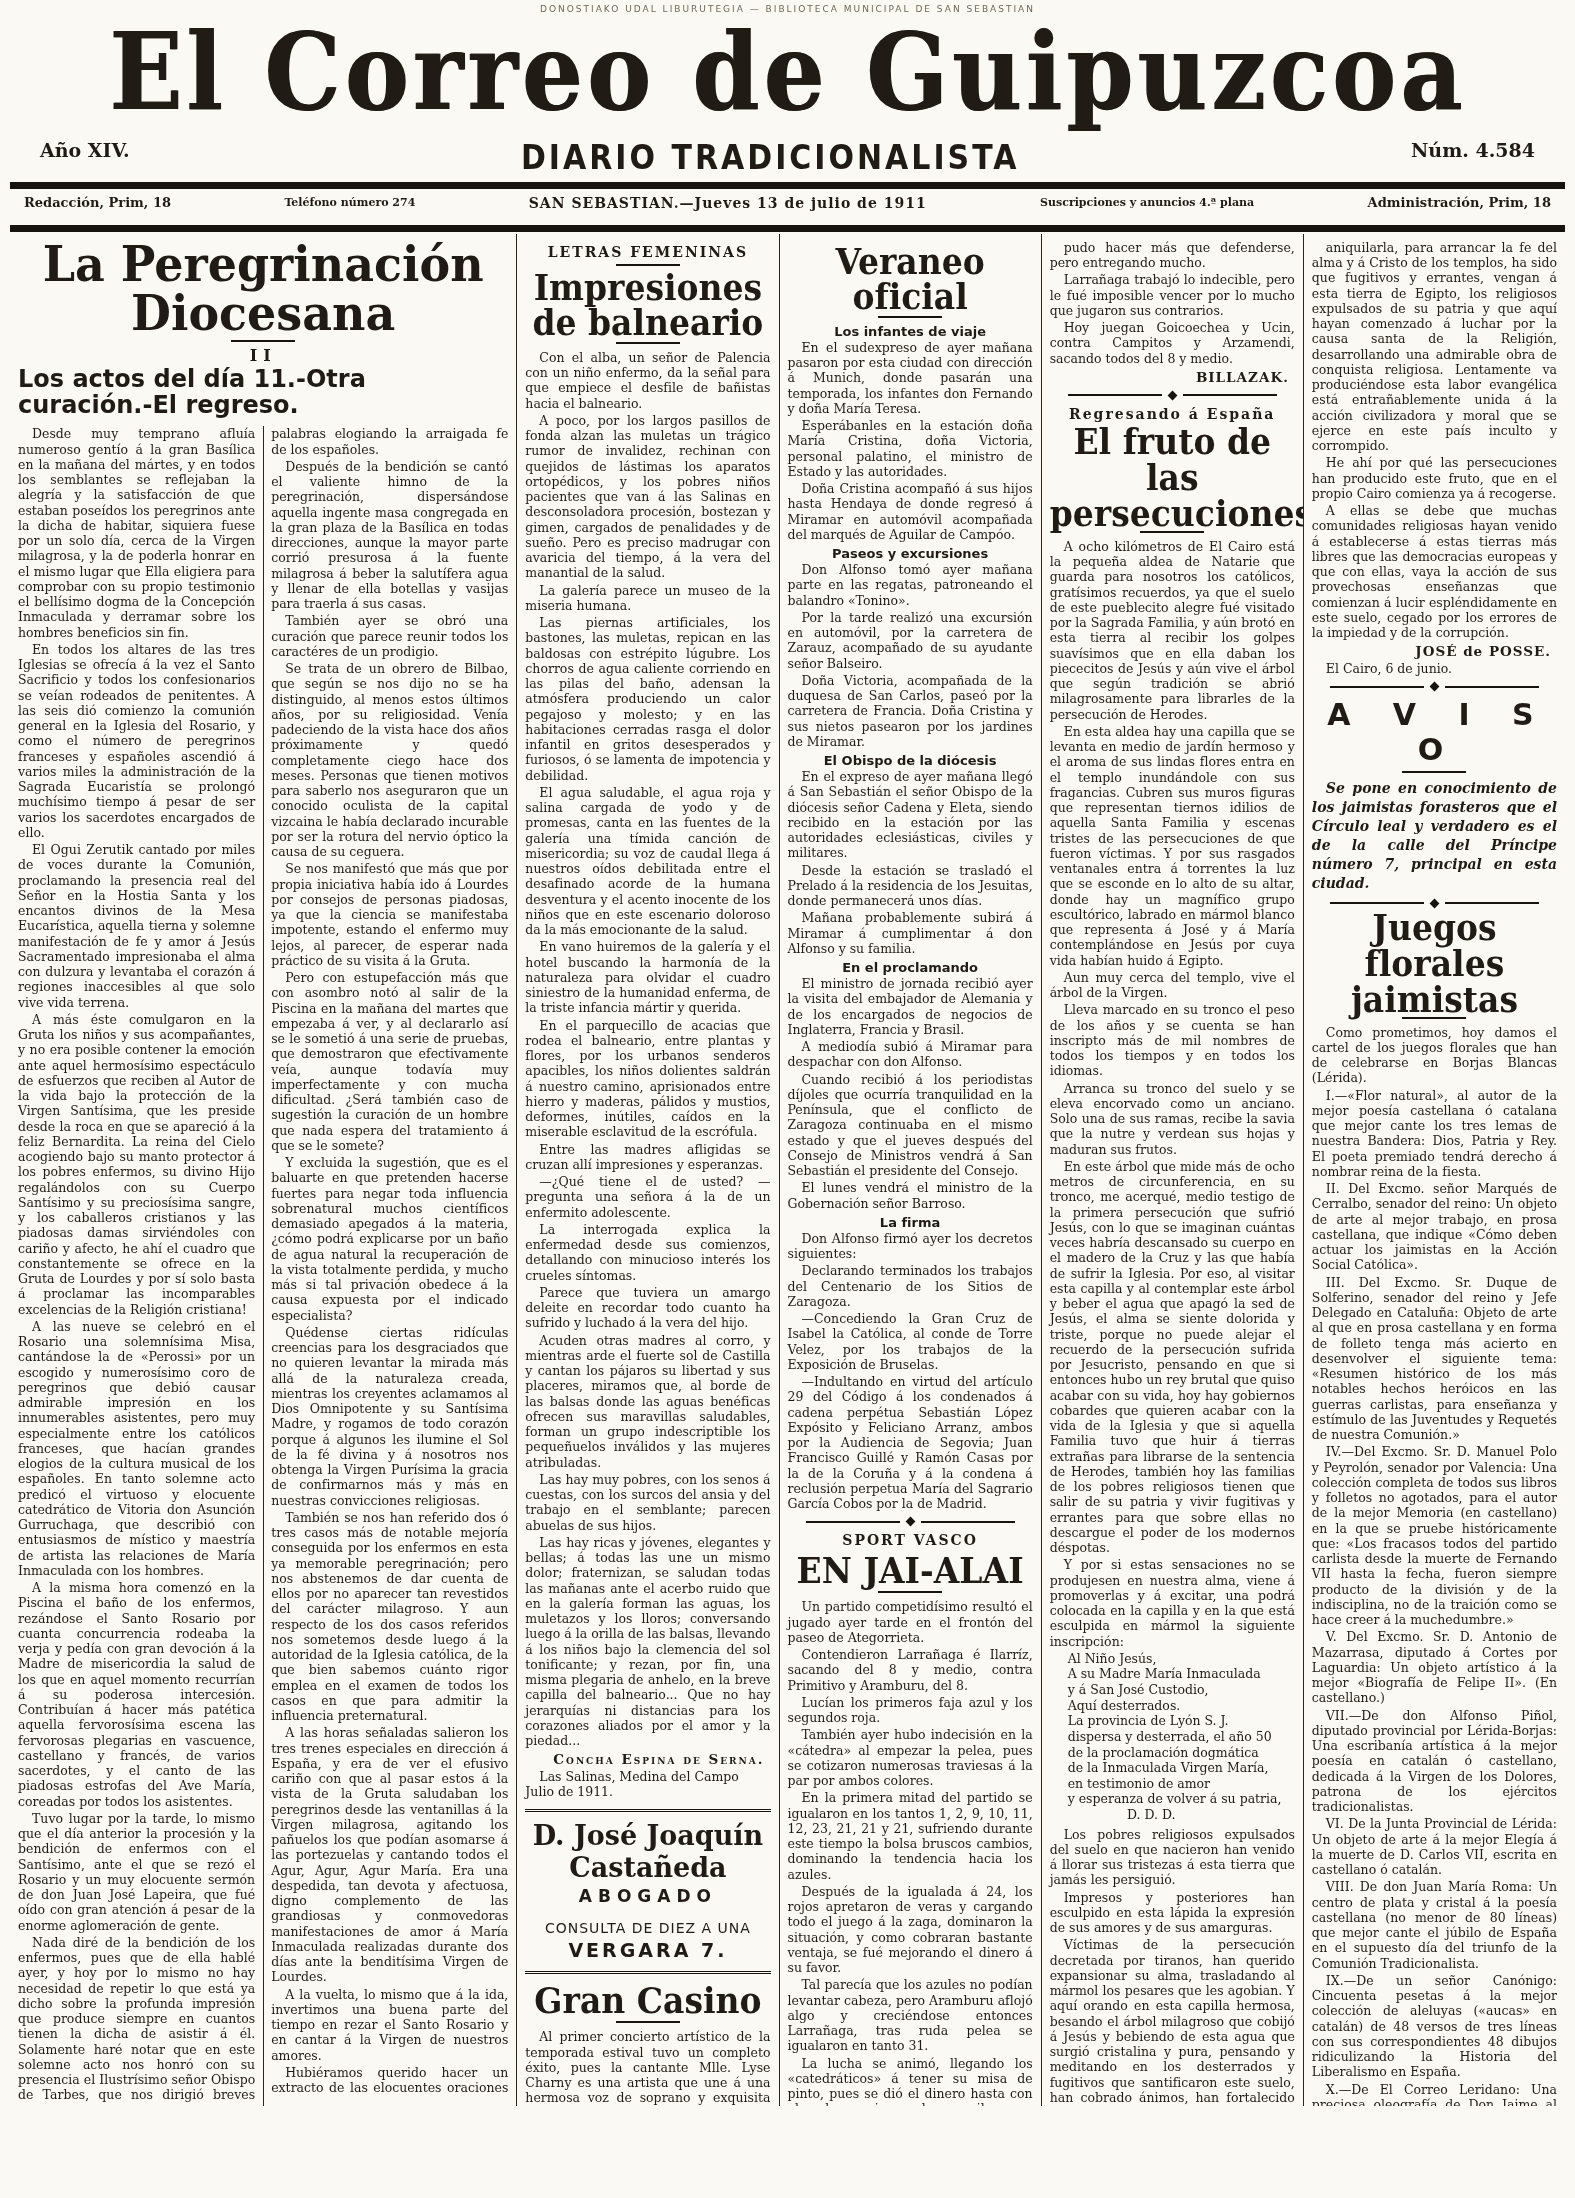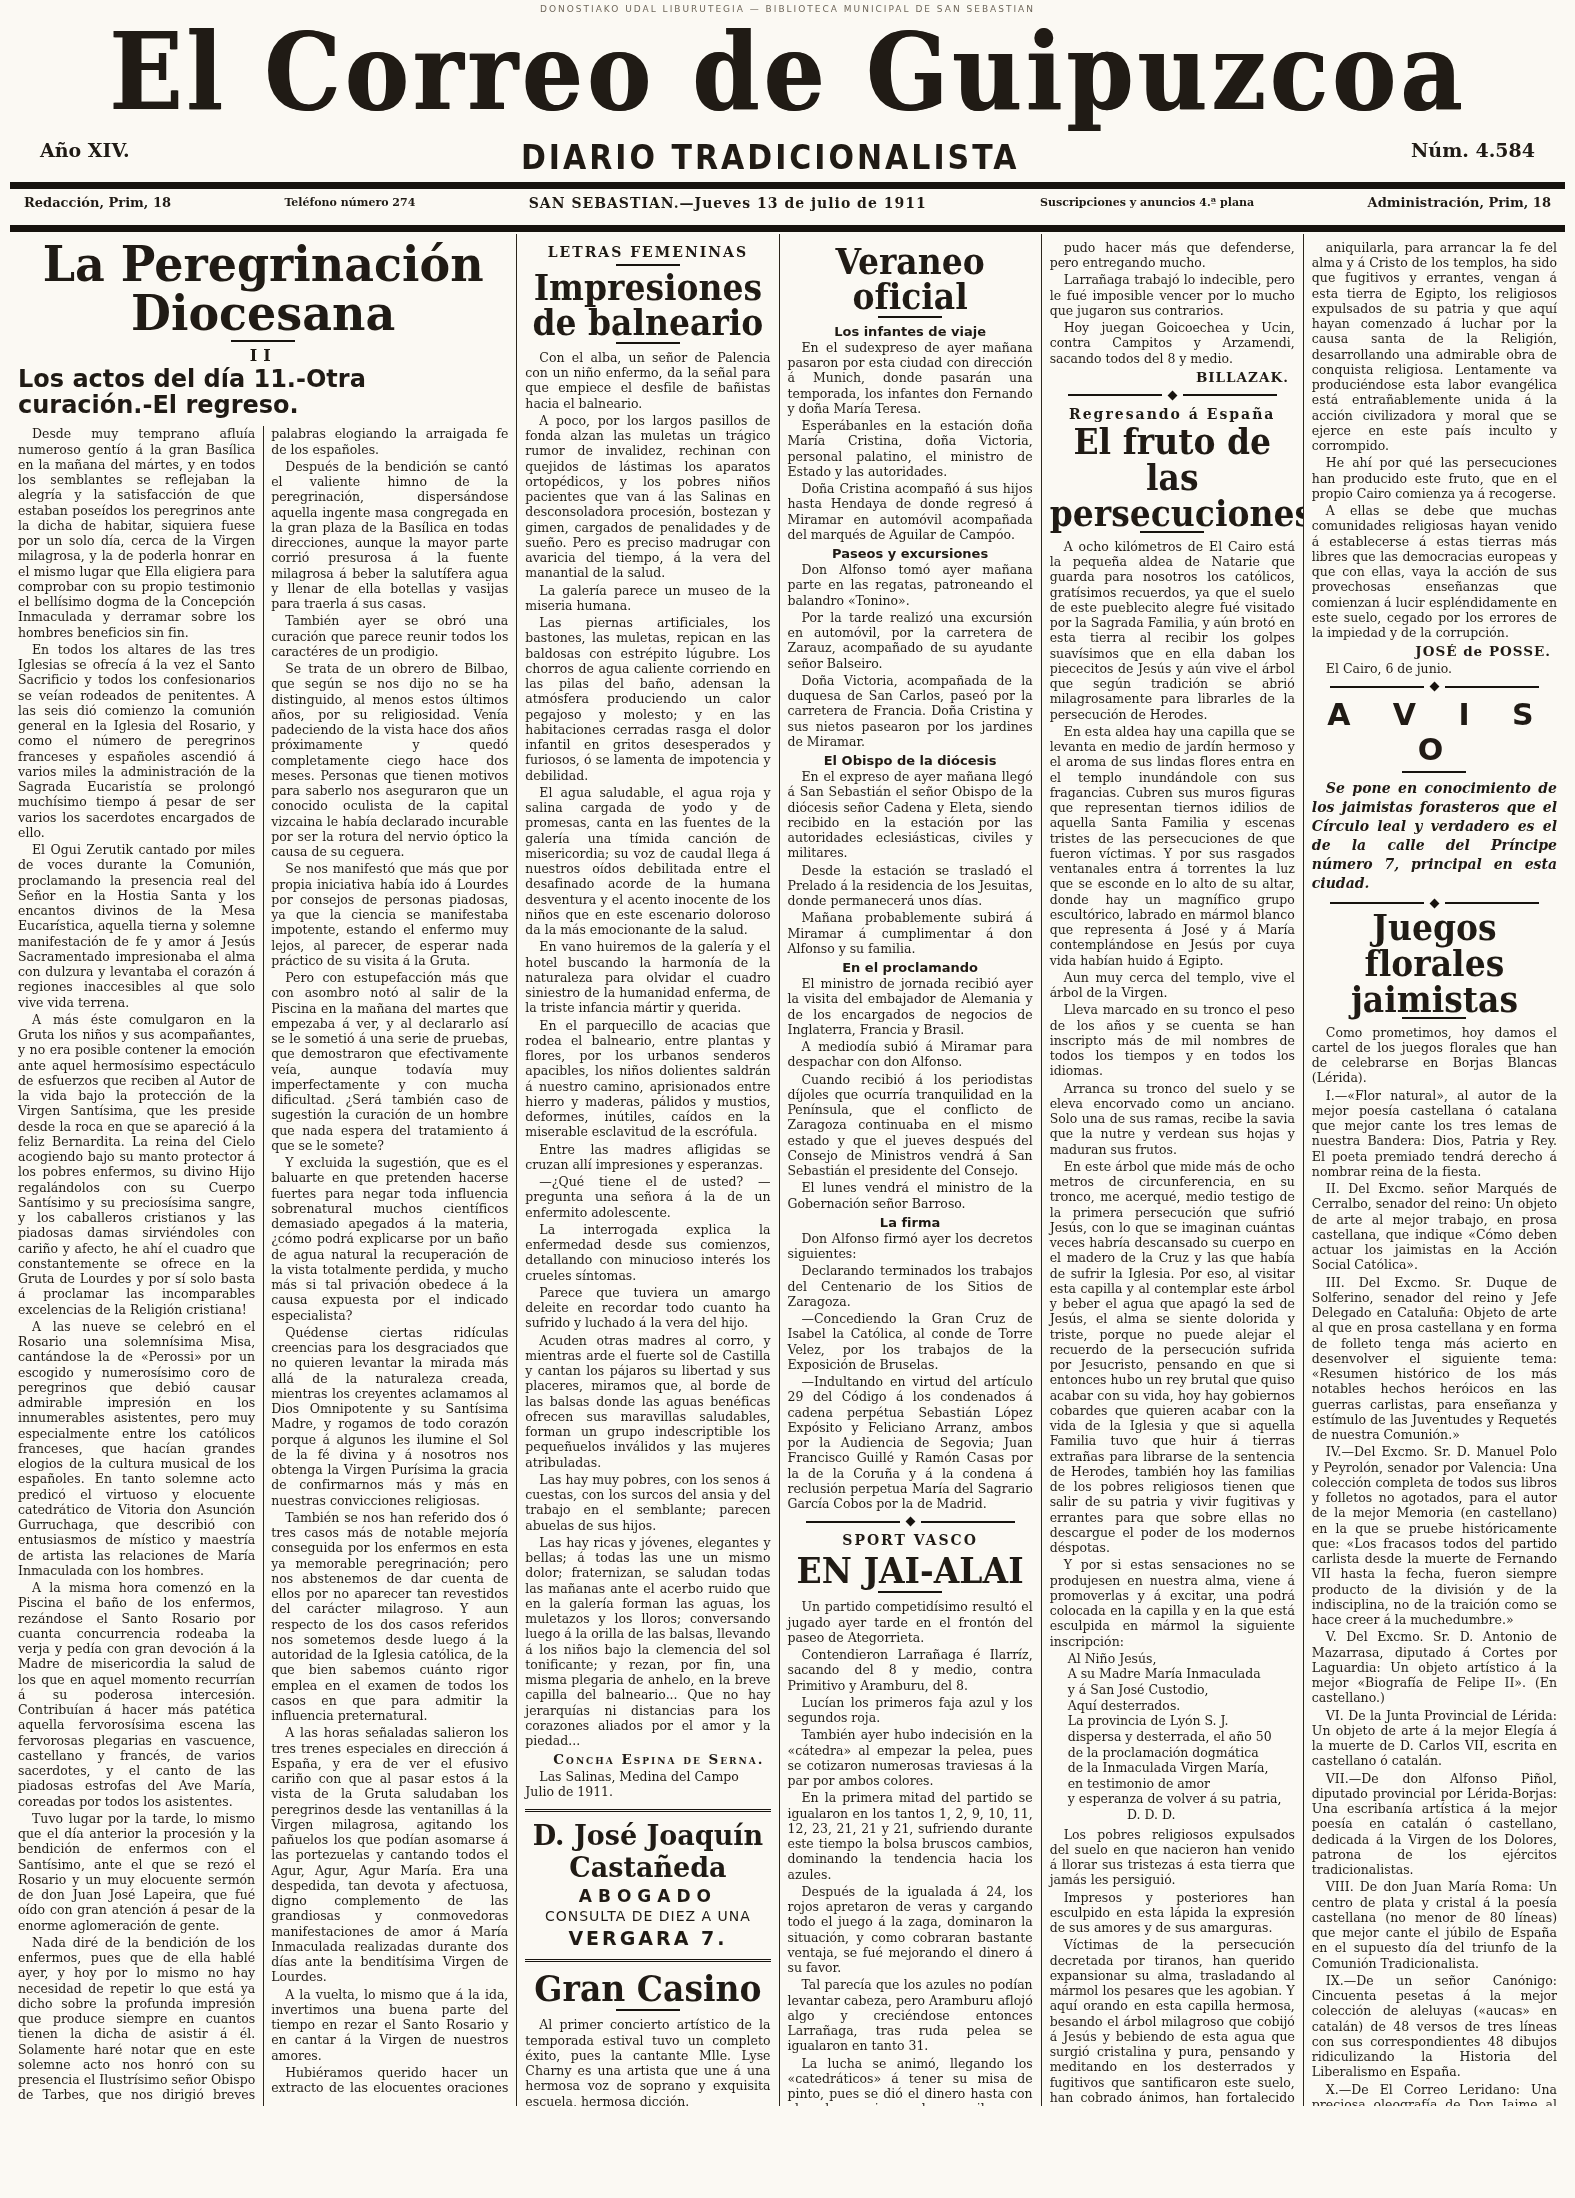--- a/index.html
+++ b/index.html
@@ -45,21 +45,21 @@
   .hrule{width:64px;border-top:2px solid #17130e;margin:4px auto 6px auto;}
   .orn{display:flex;align-items:center;gap:7px;margin:7px 18px;}
   .orn::before,.orn::after{content:"";flex:1;border-top:2px solid #17130e;}
   .orn .d{width:7px;height:7px;background:#17130e;transform:rotate(45deg);flex:none;}
   
   .two-col{column-count:2;column-gap:16px;column-rule:1px solid #2c251c;height:1682px;column-fill:auto;margin-top:4px;}
   
   .adbox{border-top:3px double #17130e;border-bottom:3px double #17130e;padding:8px 4px 10px 4px;margin:10px 0;text-align:center;}
   .adbox .ad-name{font-weight:bold;font-size:27px;transform:scaleY(1.05);margin:0;}
   .adbox .ad-role{font-weight:bold;font-size:17px;letter-spacing:6px;margin-top:4px;font-family:"DejaVu Sans","Liberation Sans",sans-serif;}
-  .adbox .ad-consulta{font-size:14px;letter-spacing:1px;margin-top:2px;font-family:"DejaVu Sans","Liberation Sans",sans-serif;}
+  .adbox .ad-consulta{font-size:14px;letter-spacing:1px;margin-top:14px;font-family:"DejaVu Sans","Liberation Sans",sans-serif;}
   .adbox .ad-addr{font-weight:bold;font-size:19px;letter-spacing:3px;margin-top:3px;font-family:"DejaVu Sans","Liberation Sans",sans-serif;}
   
   .aviso-title{text-align:center;font-weight:bold;font-size:30px;letter-spacing:16px;margin:4px 0 2px 8px;font-family:"DejaVu Sans","Liberation Sans",sans-serif;}
   .aviso-body p.para{font-style:italic;font-weight:bold;font-size:14px;line-height:1.35;}
 </style>
 </head>
 <body>
 
 <div class="page">
 
@@ -262,22 +262,22 @@
       <div class="hrule"></div>
       <div>
           <p class="para">Como prometimos, hoy damos el cartel de los juegos florales que han de celebrarse en Borjas Blancas (Lérida).</p>
         </div>
       <div>
           <p class="para">I.—«Flor natural», al autor de la mejor poesía castellana ó catalana que mejor cante los tres lemas de nuestra Bandera: Dios, Patria y Rey. El poeta premiado tendrá derecho á nombrar reina de la fiesta.</p>
           <p class="para">II. Del Excmo. señor Marqués de Cerralbo, senador del reino: Un objeto de arte al mejor trabajo, en prosa castellana, que indique «Cómo deben actuar los jaimistas en la Acción Social Católica».</p>
           <p class="para">III. Del Excmo. Sr. Duque de Solferino, senador del reino y Jefe Delegado en Cataluña: Objeto de arte al que en prosa castellana y en forma de folleto tenga más acierto en desenvolver el siguiente tema: «Resumen histórico de los más notables hechos heróicos en las guerras carlistas, para enseñanza y estímulo de las Juventudes y Requetés de nuestra Comunión.»</p>
           <p class="para">IV.—Del Excmo. Sr. D. Manuel Polo y Peyrolón, senador por Valencia: Una colección completa de todos sus libros y folletos no agotados, para el autor de la mejor Memoria (en castellano) en la que se pruebe históricamente que: «Los fracasos todos del partido carlista desde la muerte de Fernando VII hasta la fecha, fueron siempre producto de la división y de la indisciplina, no de la traición como se hace creer á la muchedumbre.»</p>
           <p class="para">V. Del Excmo. Sr. D. Antonio de Mazarrasa, diputado á Cortes por Laguardia: Un objeto artístico á la mejor «Biografía de Felipe II». (En castellano.)</p>
+          <p class="para">VII.—De don Alfonso Piñol, diputado provincial por Lérida-Borjas: Una escribanía artística á la mejor poesía en catalán ó castellano, dedicada á la Virgen de los Dolores, patrona de los ejércitos tradicionalistas.</p>
           <p class="para">VI. De la Junta Provincial de Lérida: Un objeto de arte á la mejor Elegía á la muerte de D. Carlos VII, escrita en castellano ó catalán.</p>
-          <p class="para">VII.—De don Alfonso Piñol, diputado provincial por Lérida-Borjas: Una escribanía artística á la mejor poesía en catalán ó castellano, dedicada á la Virgen de los Dolores, patrona de los ejércitos tradicionalistas.</p>
           <p class="para">VIII. De don Juan María Roma: Un centro de plata y cristal á la poesía castellana (no menor de 80 líneas) que mejor cante el júbilo de España en el supuesto día del triunfo de la Comunión Tradicionalista.</p>
           <p class="para">IX.—De un señor Canónigo: Cincuenta pesetas á la mejor colección de aleluyas («aucas» en catalán) de 48 versos de tres líneas con sus correspondientes 48 dibujos ridiculizando la Historia del Liberalismo en España.</p>
           <p class="para">X.—De El Correo Leridano: Una preciosa oleografía de Don Jaime al mejor artículo periodístico sobre las «Causas de la escasez de periodistas católico-monárquicos.»</p>
         </div>
     </section>
 
   </main>
 </div>
 
 </body></html>

